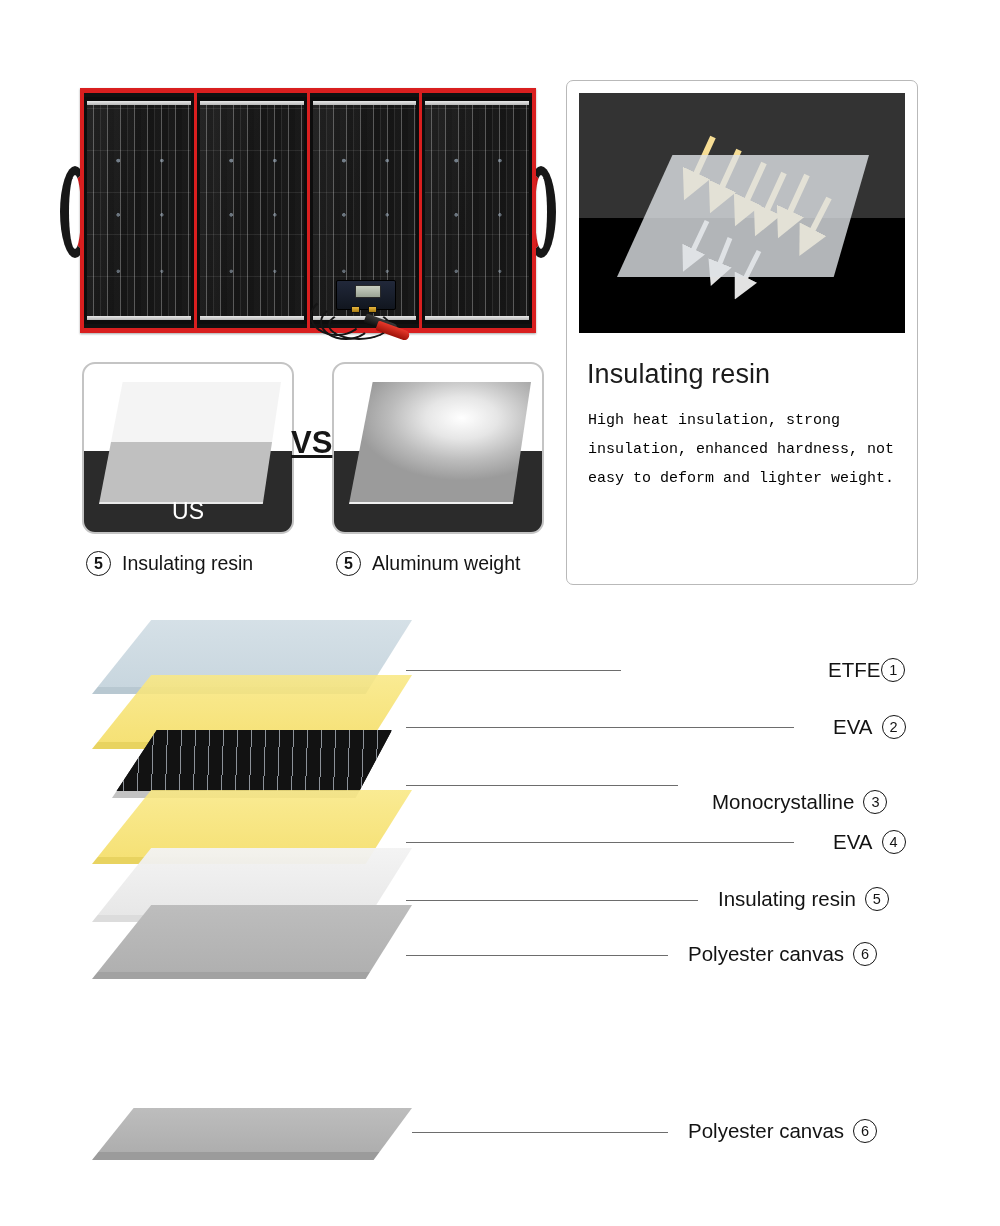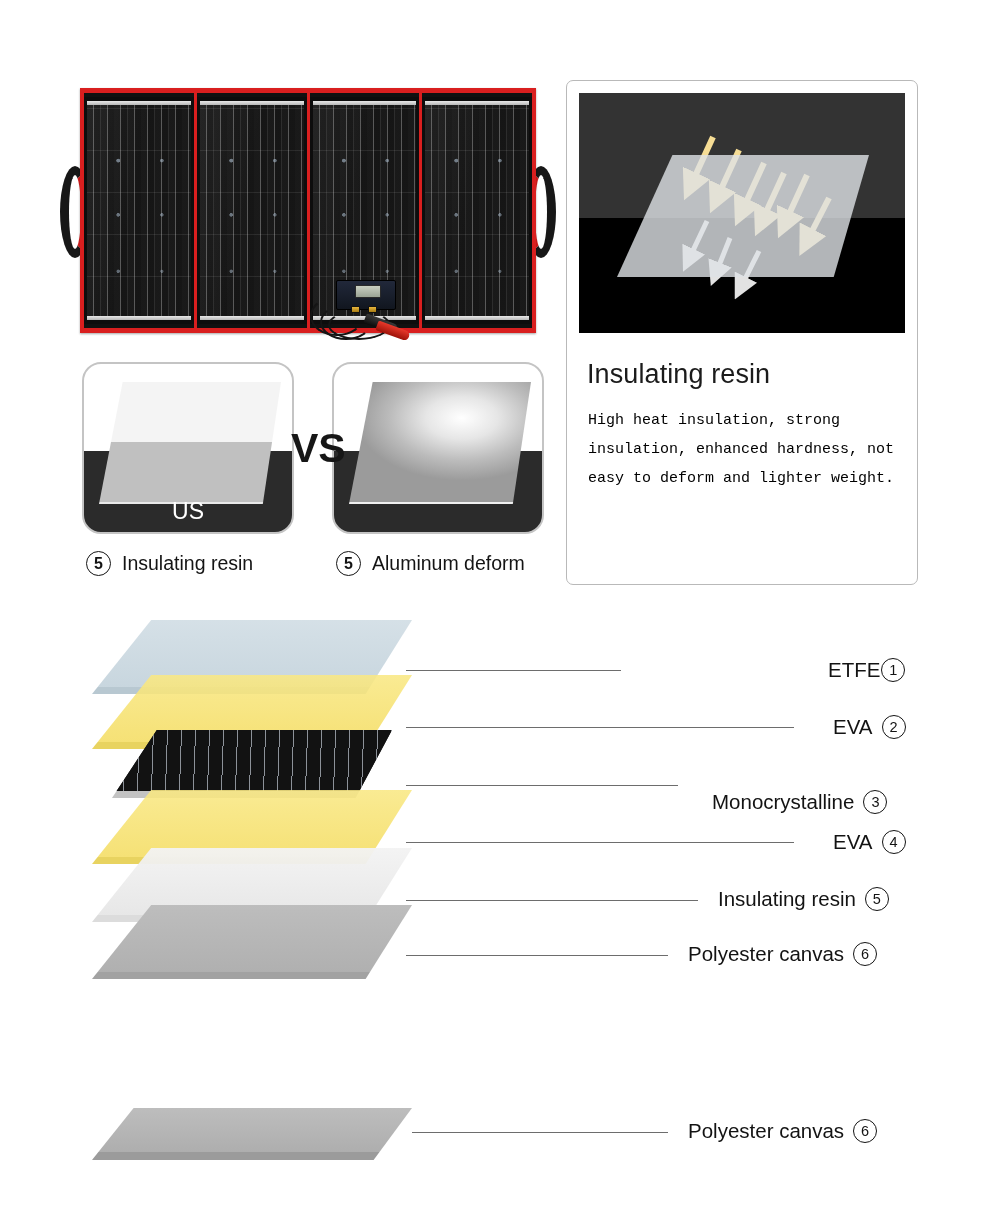--- a/index.html
+++ b/index.html
@@ -110,21 +110,21 @@
     font-size: 27px; color: #1b1b1b; letter-spacing: .1px;
   }
   #resin-body {
     position: absolute; left: 21px; top: 326px; width: 316px;
     font-size: 15px; color: #000000; line-height: 1.93; font-family: Liberation Mono, monospace;
   }
 
   
   .vs-card {
     position: absolute; top: 362px; width: 212px; height: 172px;
-    border: 2px solid #c4c4c4; border-radius: 19px; overflow: hidden;
+    border: 2px solid #c4c4c4; border-radius: 13px; overflow: hidden;
     background: linear-gradient(#ffffff 0 52%, #2b2b2b 52% 100%);
   }
   #vs-card-us     { left: 82px; }
   #vs-card-others { left: 332px; }
   .vs-plate { position: absolute; left: 15px; top: 18px; width: 182px; height: 122px;
               clip-path: polygon(13% 0%, 100% 0%, 90% 100%, 0% 100%); }
   .vs-plate.resin {
     background: linear-gradient(#f4f4f4 0 50%, #c0c0c0 50% 100%);
     border-bottom: 2px solid #e9e9e9;
   }
@@ -132,21 +132,21 @@
     background:
       radial-gradient(ellipse 58% 52% at 62% 30%, #ffffff 0%, #e6e6e6 34%, #bcbcbc 68%, #9b9b9b 100%);
     border-bottom: 2px solid #f0f0f0;
   }
   .vs-label {
     position: absolute; left: 0; right: 0; bottom: 7px; text-align: center;
     color: #fff; font-size: 23px; z-index: 3;
   }
   #vs-text {
     position: absolute; left: 291px; top: 425px;
-    font-size: 41px; font-weight: bold; color: #161616;
+    font-size: 31px; font-weight: bold; color: #161616; text-decoration: underline;
   }
   .vs-caption {
     position: absolute; top: 551px; display: flex; align-items: center; gap: 11px;
     font-size: 19.5px; color: #141414;
   }
   #vs-caption-us     { left: 86px; }
   #vs-caption-others { left: 336px; }
   .circ-num {
     display: inline-flex; align-items: center; justify-content: center;
     width: 25px; height: 25px; border: 1.7px solid #141414; border-radius: 50%;
@@ -255,21 +255,21 @@
     <div class="vs-plate alu"></div>
   </div>
   <div id="vs-text">VS</div>
 
   <div class="vs-caption" id="vs-caption-us">
     <span class="circ-num">5</span>
     <span>Insulating resin</span>
   </div>
   <div class="vs-caption" id="vs-caption-others">
     <span class="circ-num">5</span>
-    <span>Aluminum deform</span>
+    <span>Aluminum weight</span>
   </div>
 
   <div id="stack">
 
     <div class="layer" style="left:92px; top:620px; width:320px;">
       <div class="top" style="background:linear-gradient(#d2dee5,#c4d3dc); opacity:.93;"></div>
       <div class="edge" style="background:#b3c4ce; opacity:.93;"></div>
     </div>
     <div class="leader" style="left:406px; top:670px; width:215px;"></div>
     <div class="lbl tight" style="left:828px; top:658px;">

